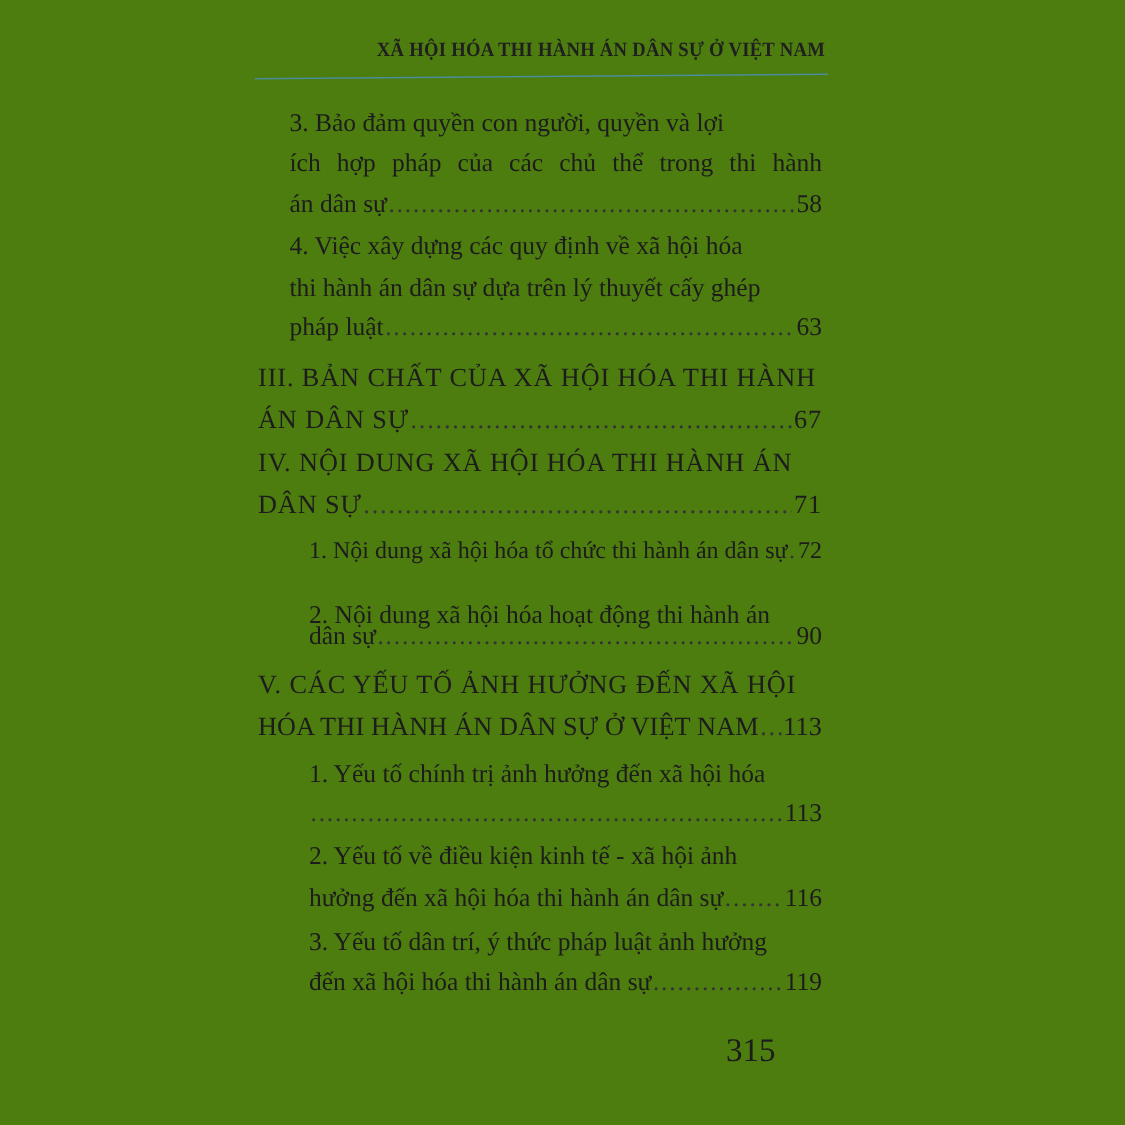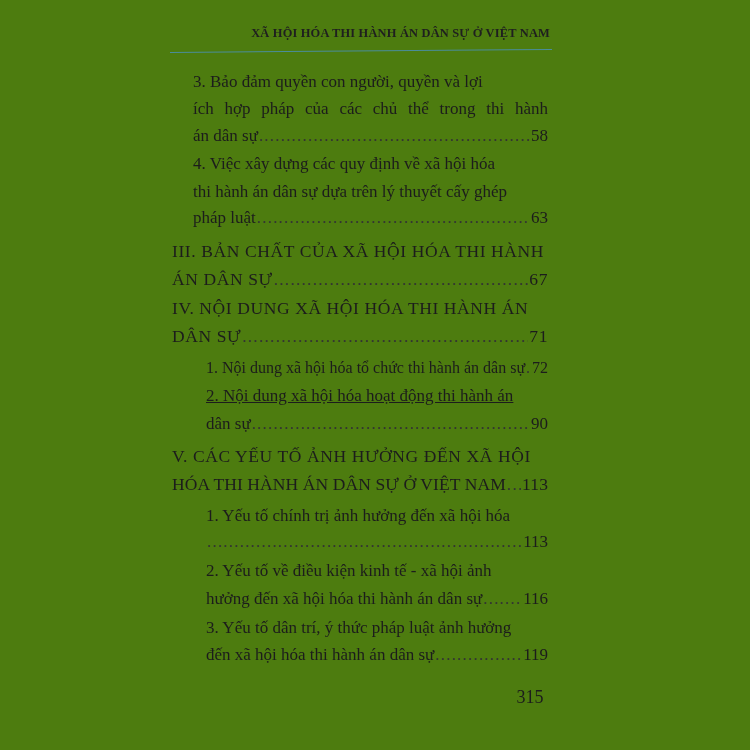--- a/index.html
+++ b/index.html
@@ -78,25 +78,25 @@
   .leader-line .dots::before {
     content: "....................................................................................................................................................................";
   }
   .leader-line .pg { flex: 0 0 auto; }
   .section {
     font-size: 17.5px;
     letter-spacing: 0.6px;
   }
   .page-number {
     position: absolute;
-    left: 510px;
+    left: 484px;
     top: 687px;
     width: 40px;
-    text-align: center;
-    font-size: 18px;
+    text-align: left;
+    font-size: 22px;
     color: #1c1c1c;
   }
 </style>
 </head>
 <body>
 
 <div class="page">
 
   <div class="running-header">XÃ HỘI HÓA THI HÀNH ÁN DÂN SỰ Ở VIỆT NAM</div>
   <div class="header-rule"></div>
@@ -144,21 +144,21 @@
       <span class="dots"></span>
       <span class="pg">71</span>
     </div>
 
     <div class="line leader-line" style="left:206px; width:342px; top:358px; font-size:16px;">
       <span class="txt">1. Nội dung xã hội hóa tổ chức thi hành án dân sự</span>
       <span class="dots"></span>
       <span class="pg">72</span>
     </div>
 
-    <div class="line" style="left:206px; width:342px; top:386px;text-decoration:underline;">
+    <div class="line" style="left:206px; width:342px; top:400px;">
       <span>2. Nội dung xã hội hóa hoạt động thi hành án</span>
     </div>
     <div class="line leader-line" style="left:206px; width:342px; top:414px;">
       <span class="txt">dân sự</span>
       <span class="dots"></span>
       <span class="pg">90</span>
     </div>
 
     <div class="line section" style="left:172px; width:376px; top:446px;">
       <span>V. CÁC YẾU TỐ ẢNH HƯỞNG ĐẾN XÃ HỘI</span>

